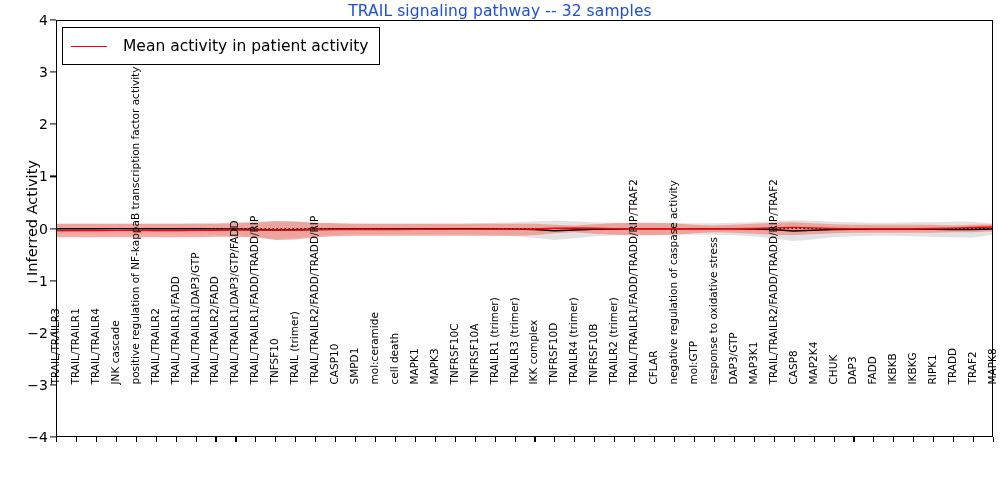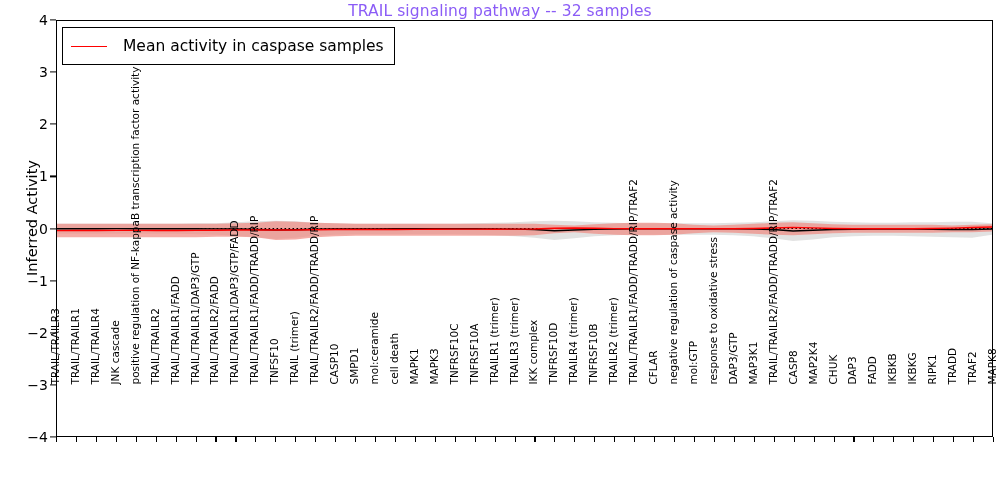--- a/index.html
+++ b/index.html
@@ -1,21 +1,21 @@
 <!DOCTYPE html>
 <html><head>
 <meta charset="utf-8">
 <style>
   html,body{margin:0;padding:0;background:#ffffff;}
   body{width:1000px;height:500px;font-family:"DejaVu Sans",sans-serif;overflow:hidden;}
   #fig{position:relative;width:1000px;height:500px;background:#fff;}
 
   #chart-title{
     position:absolute;left:0;top:2px;width:1000px;text-align:center;
-    font-size:15.5px;color:#8b5cf6;letter-spacing:.1px;
+    font-size:15.5px;color:#1d4ed8;letter-spacing:.1px;
   }
 
   
   #plot-area{
     position:absolute;left:56px;top:20px;width:937px;height:417px;
     border:1.2px solid #000;box-sizing:border-box;background:#fff;overflow:hidden;
   }
   #plot-inner{position:absolute;inset:0;}
   #bands-svg{position:absolute;left:0;top:0;width:100%;height:100%;}
 
@@ -197,17 +197,17 @@
       <div class="xlab" style="left: 881.191px; bottom: 53px;">RIPK1</div>
       <div class="xlab" style="left: 901.128px; bottom: 53px;">TRADD</div>
       <div class="xlab" style="left: 921.064px; bottom: 53px;">TRAF2</div>
       <div class="xlab" style="left: 941px; bottom: 53px;">MAPK8</div>
     </div>
 
 
   <div id="legend">
     <div class="legend-row">
       <span class="legend-swatch" style="border-top-color: rgb(255, 0, 0);"></span>
-      <span class="legend-text">Mean activity in caspase samples</span>
+      <span class="legend-text">Mean activity in patient activity</span>
     </div>
   </div>
 
 </div>
 
 </body></html>

